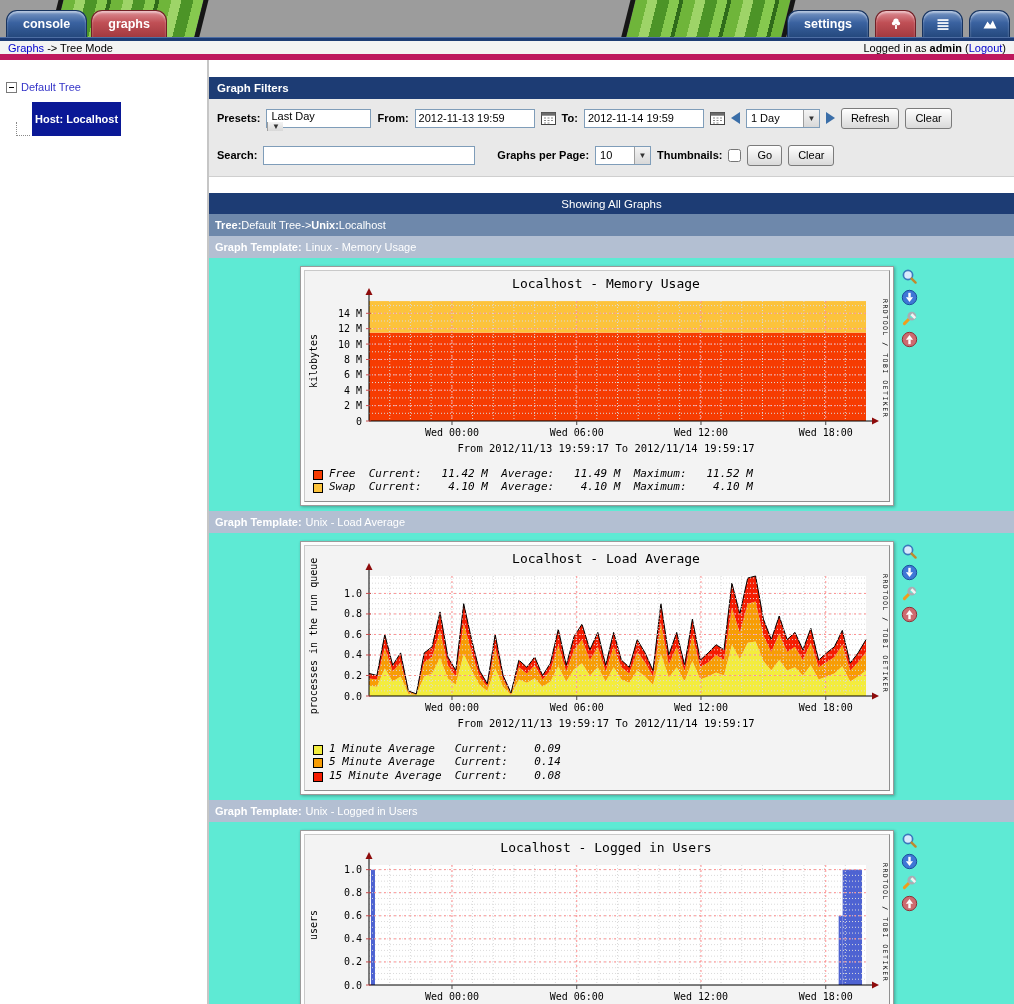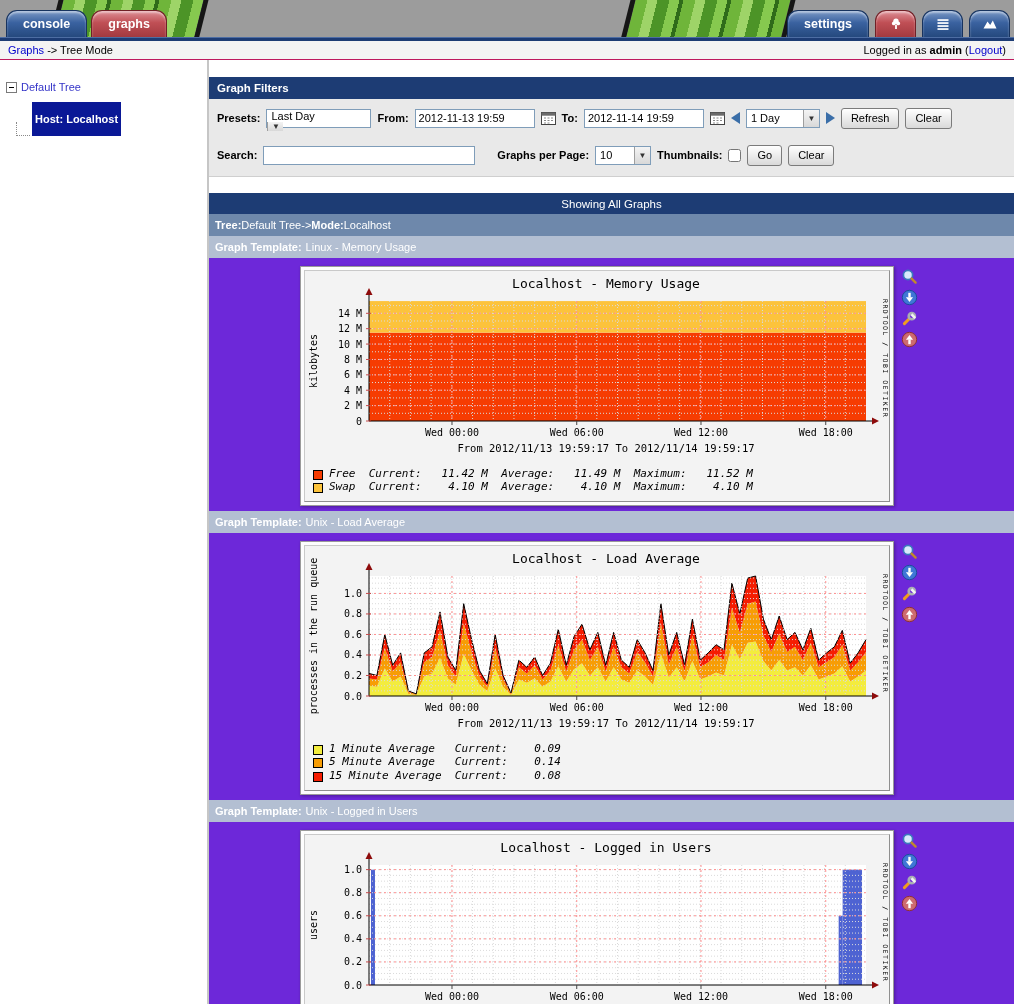--- a/index.html
+++ b/index.html
@@ -20,21 +20,21 @@
     border-radius:11px 11px 0 0; color:#fff; font-weight:bold; font-size:12.5px; text-decoration:none;
     border:1px solid #17335f; border-bottom:none; box-shadow:inset 0 2px 2px rgba(255,255,255,.45);
     background:linear-gradient(#7b99c6,#3a62a0 45%,#25497e); cursor:pointer; }
   .tab.red { background:linear-gradient(#dd9097,#c04f55 45%,#a23a40); border-color:#6f2026; }
   .tab.icon-tab { width:41px; padding:0; }
   .tab svg { display:block; }
 
   .navline { height:4px; background:#1d3c74; border-top:1px solid #4d6da3; }
 
   
-  .crumbbar { height:19px; background:#f3f3f3; border-bottom:1px solid #be185d;
+  .crumbbar { height:19px; background:#f3f3f3; border-bottom:6px solid #be185d;
     display:flex; justify-content:space-between; align-items:center; padding:0 8px; }
   .crumbbar a { color:#0000cc; text-decoration:none; cursor:pointer; }
   .login b { font-weight:bold; }
 
   
   .layout { display:flex; height:944px; }
   .sidebar { width:209px; background:#fff; border-right:2px solid #c6c6c6; padding:18px 0 0 6px; flex:none; }
   .main { flex:1; overflow:hidden; padding-top:17px; background:#fff; }
 
   
@@ -68,21 +68,21 @@
   .chk { width:13px; height:13px; cursor:pointer; }
 
   
   .gap { height:16px; background:#fff; }
   .showing { height:21px; background:#1d3c74; color:#fff; display:flex; align-items:center;
     justify-content:center; font-size:11.5px; }
   .treepath { height:22px; background:#6e88ab; color:#fff; display:flex; align-items:center; padding:0 6px; }
   .treepath b { font-weight:bold; }
   .template-bar { height:22px; background:#b3bfd2; color:#fff; display:flex; align-items:center; padding:0 6px; }
   .template-bar b { font-weight:bold; margin-right:4px; }
-  .gsection { background:#6d28d9; padding:8px 0 5px 0; }
+  .gsection { background:#5eead4; padding:8px 0 5px 0; }
   .gwrap { display:flex; align-items:flex-start; margin-left:91px; }
   .graph-panel { background:#fdfdfd; border:1px solid #9a9a9a; box-shadow:1px 1px 3px rgba(0,0,0,.3); padding:3px; }
   .rrd { width:586px; background:#f3f3f3; border:1px solid #c9c9c9; border-bottom-color:#8f8f8f; border-right-color:#8f8f8f; }
   .rrd svg { display:block; }
   .rrd svg text { font-family:"DejaVu Sans Mono", monospace; fill:#000; }
   .legend { padding:5px 0 8px 8px; }
   .legend-row { display:flex; align-items:flex-end; height:13.5px;font-style:italic; }
   .legend .sq { width:10px; height:10px; border:1px solid #000; margin-right:6px; flex:none; }
   .legend .ltxt { font-family:"DejaVu Sans Mono", monospace; font-size:11px; white-space:pre; }
   .icon-col { display:flex; flex-direction:column; gap:4px; margin-left:7px; padding-top:2px; }
@@ -205,21 +205,21 @@
           </div>
         </div>
       </section>
 
       <div class="gap"></div>
 
       <div class="showing">Showing All Graphs</div>
       <div class="treepath">
         <b>Tree:</b>
           <span>Default Tree-&gt; </span>
-          <b>Mode:</b>
+          <b>Unix:</b>
           <span>Localhost</span>
       </div>
 
       <div class="template-bar">
         <b>Graph Template:</b>
         <span>Linux - Memory Usage</span>
       </div>
       <div class="gsection">
         <div class="gwrap">
           <div class="graph-panel">

